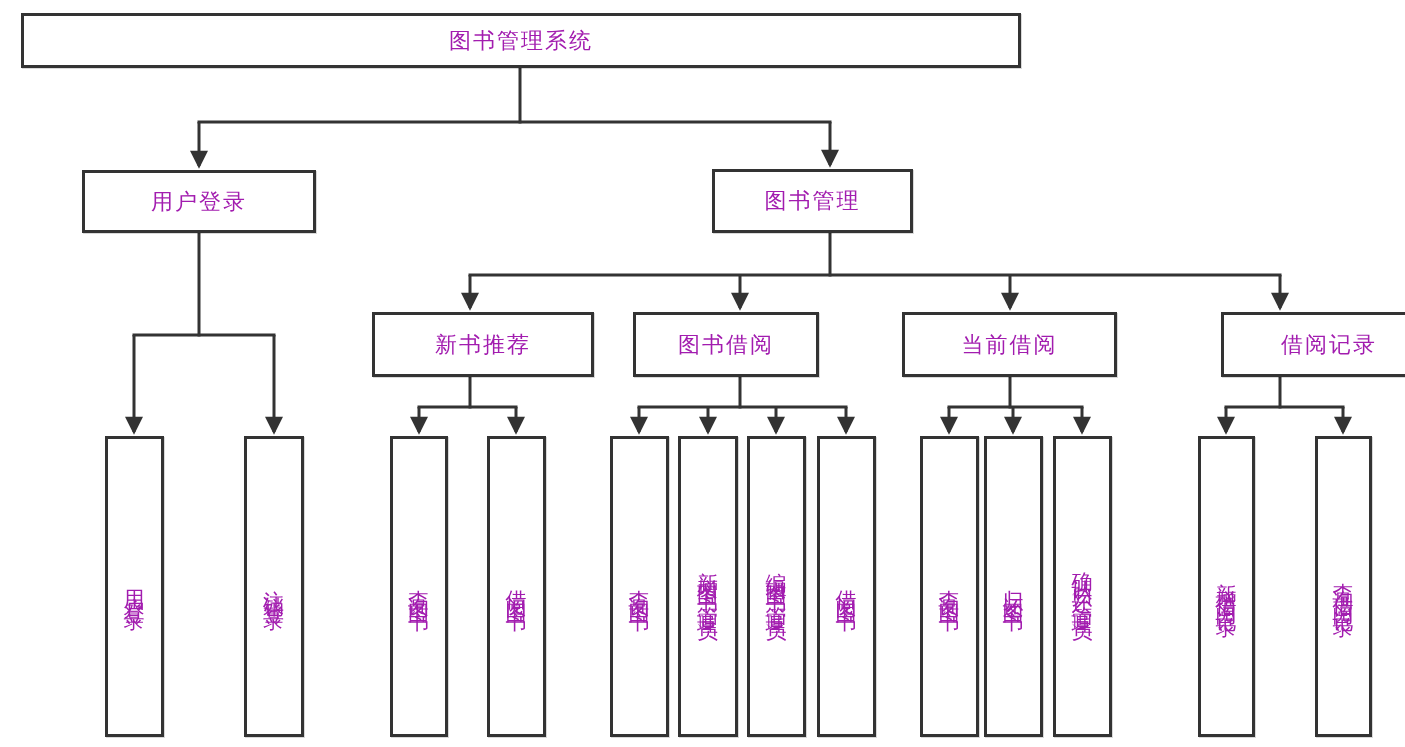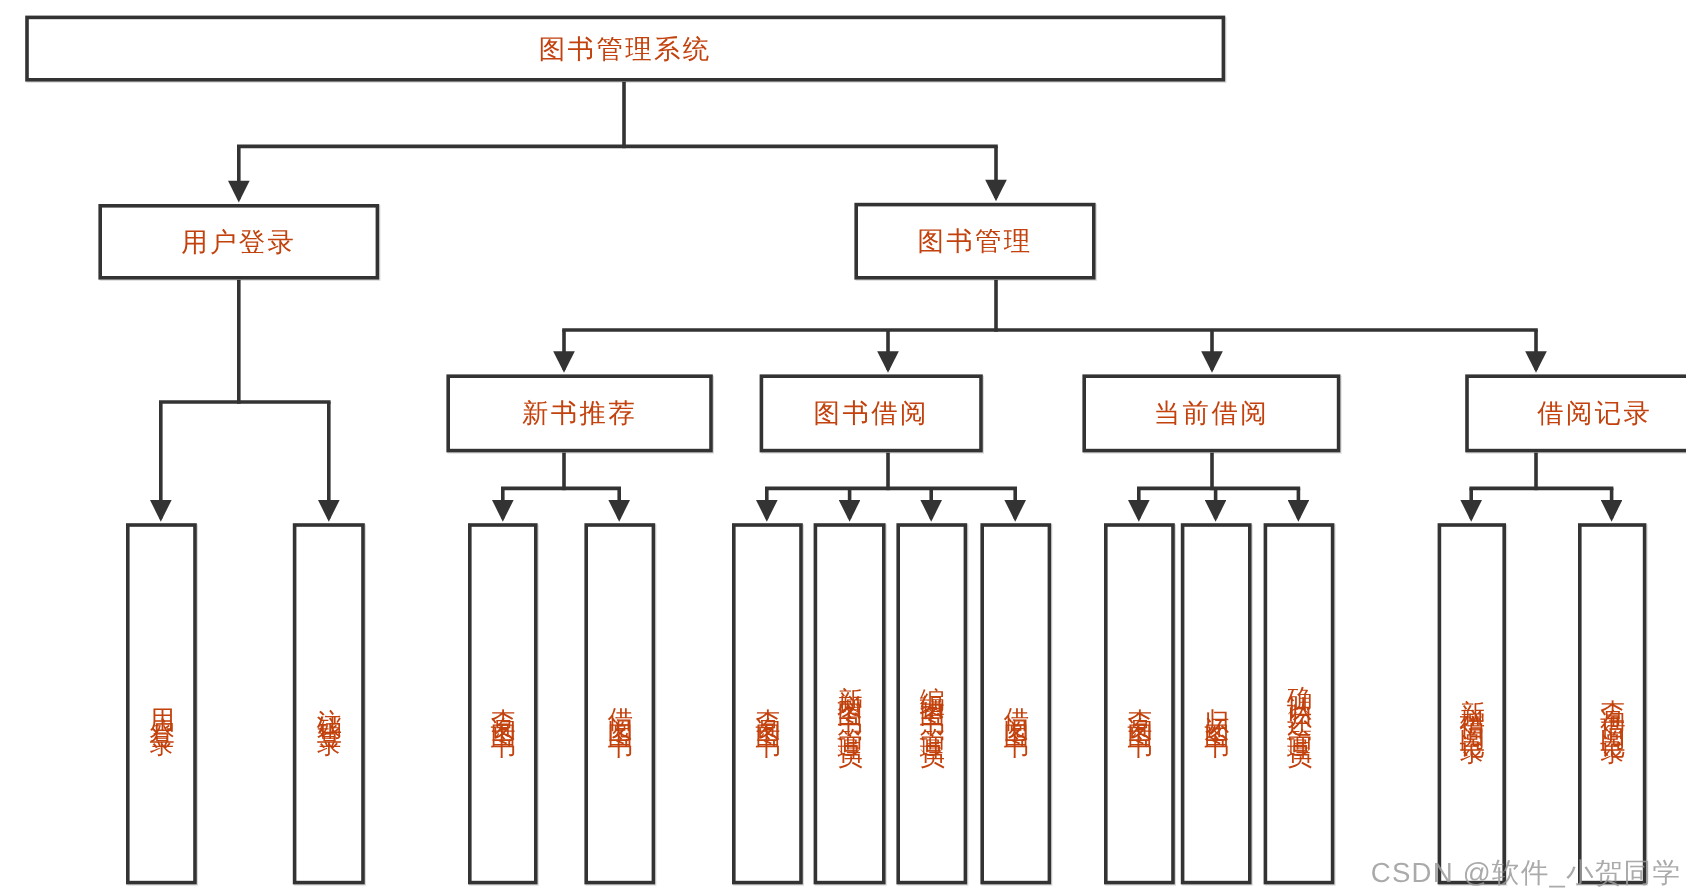--- a/index.html
+++ b/index.html
@@ -22,21 +22,21 @@
     z-index: 1;
   }
   .node {
     position: absolute;
     box-sizing: border-box;
     background: #ffffff;
     border: 3px solid #333333;
     display: flex;
     align-items: center;
     justify-content: center;
-    color: #c2410c;
+    color: #a21caf;
     font-size: 22px;
     letter-spacing: 2px;
     z-index: 2;
     box-shadow: 1px 1px 0 rgba(0,0,0,0.15);
   }
   .node .lbl { white-space: nowrap; }
   .leaf .lbl {
     writing-mode: vertical-rl;
     text-orientation: mixed;
     letter-spacing: 7px;
@@ -194,14 +194,13 @@
   <div class="node leaf f-k">
     <span class="lbl">确认归还（管理员）</span>
   </div>
   <div class="node leaf f-l">
     <span class="lbl">新增借阅记录</span>
   </div>
   <div class="node leaf f-m">
     <span class="lbl">查询借阅记录</span>
   </div>
 
-  <div class="watermark">CSDN @软件_小贺同学</div>
 </div>
 
 </body></html>

